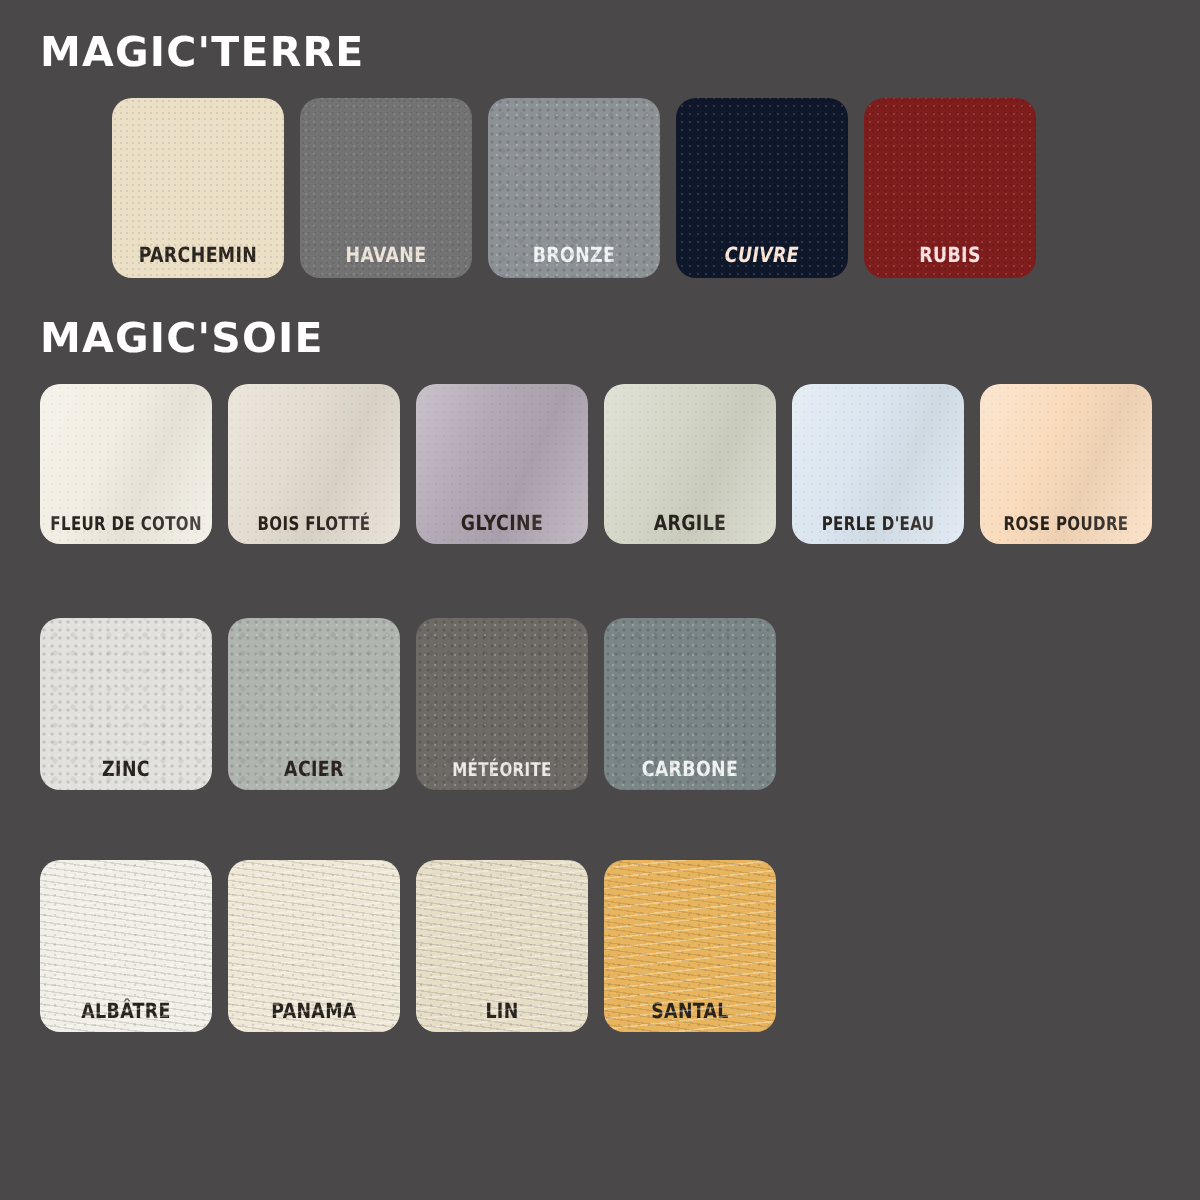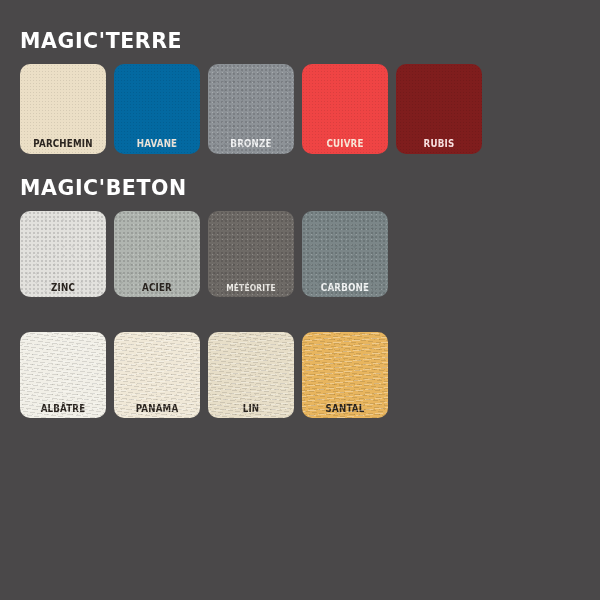--- a/index.html
+++ b/index.html
@@ -105,44 +105,66 @@
   .swatch-label.tiny {
     font-size: 9.5px;
     transform: scaleX(0.88);
   }
 </style>
 </head>
 <body style="background: rgb(74, 72, 73);">
 
 <div class="palette-page">
 
-  <div class="section" style="padding-top:31px;">
+  <div class="section" style="padding-top:16px;">
     <div class="section-title" style="color: rgb(255, 255, 255);">MAGIC'TERRE</div>
-    <div class="swatch-row" style="margin-top:12px;">
+    <div class="swatch-row" style="margin-top:12px;margin-left:36px;">
       <div class="swatch tex-grain" style="height:90px;background:#ebdfc6;">
         <div class="swatch-label" style="color:#2b2520;">PARCHEMIN</div>
       </div>
-      <div class="swatch tex-grain" style="height:90px;background:#0369a1;">
+      <div class="swatch tex-grain" style="height:90px;background:#737373;">
         <div class="swatch-label" style="color:#ece4da;">HAVANE</div>
       </div>
       <div class="swatch tex-concrete" style="height:90px;background:#8d9297;">
         <div class="swatch-label" style="color:#f2f3f4;">BRONZE</div>
       </div>
-      <div class="swatch tex-grain" style="height:90px;background:#ef4444;">
+      <div class="swatch tex-grain" style="height:90px;background:#0f172a;font-style:italic;">
         <div class="swatch-label" style="color:#fbe6d8;">CUIVRE</div>
       </div>
       <div class="swatch tex-grain" style="height:90px;background:#7f1d1d;">
         <div class="swatch-label" style="color:#fbe2e2;">RUBIS</div>
       </div>
     </div>
   </div>
 
+  <div class="section" style="padding-top:20px;">
+    <div class="section-title" style="color: rgb(255, 255, 255);">MAGIC'SOIE</div>
+    <div class="swatch-row" style="margin-top:13px;">
+      <div class="swatch tex-silk" style="height:80px;background:#f2eee3;">
+        <div class="swatch-label tiny" style="color:#2b2520;">FLEUR DE COTON</div>
+      </div>
+      <div class="swatch tex-silk" style="height:80px;background:#e4dcd0;">
+        <div class="swatch-label tiny" style="color:#2b2520;">BOIS FLOTTÉ</div>
+      </div>
+      <div class="swatch tex-silk" style="height:80px;background:#b3a8b5;">
+        <div class="swatch-label" style="color:#2b2520;">GLYCINE</div>
+      </div>
+      <div class="swatch tex-silk" style="height:80px;background:#d4d6c7;">
+        <div class="swatch-label" style="color:#2b2520;">ARGILE</div>
+      </div>
+      <div class="swatch tex-silk" style="height:80px;background:#dbe6f0;">
+        <div class="swatch-label tiny" style="color:#2b2520;">PERLE D'EAU</div>
+      </div>
+      <div class="swatch tex-silk" style="height:80px;background:#fadcbd;">
+        <div class="swatch-label tiny" style="color:#2b2520;">ROSE POUDRE</div>
+      </div>
+    </div>
+  </div>
 
   <div class="section" style="padding-top:24px;">
-    <div class="section-title" style="color: rgb(255, 255, 255);">MAGIC'BETON</div>
     <div class="swatch-row" style="margin-top:13px;">
       <div class="swatch tex-concrete" style="height:86px;background:#e2e1dd;">
         <div class="swatch-label" style="color:#2b2520;">ZINC</div>
       </div>
       <div class="swatch tex-concrete" style="height:86px;background:#b0b5b0;">
         <div class="swatch-label" style="color:#2b2520;">ACIER</div>
       </div>
       <div class="swatch tex-concrete" style="height:86px;background:#6e6a66;">
         <div class="swatch-label tiny" style="color:#eceae6;">MÉTÉORITE</div>
       </div>

